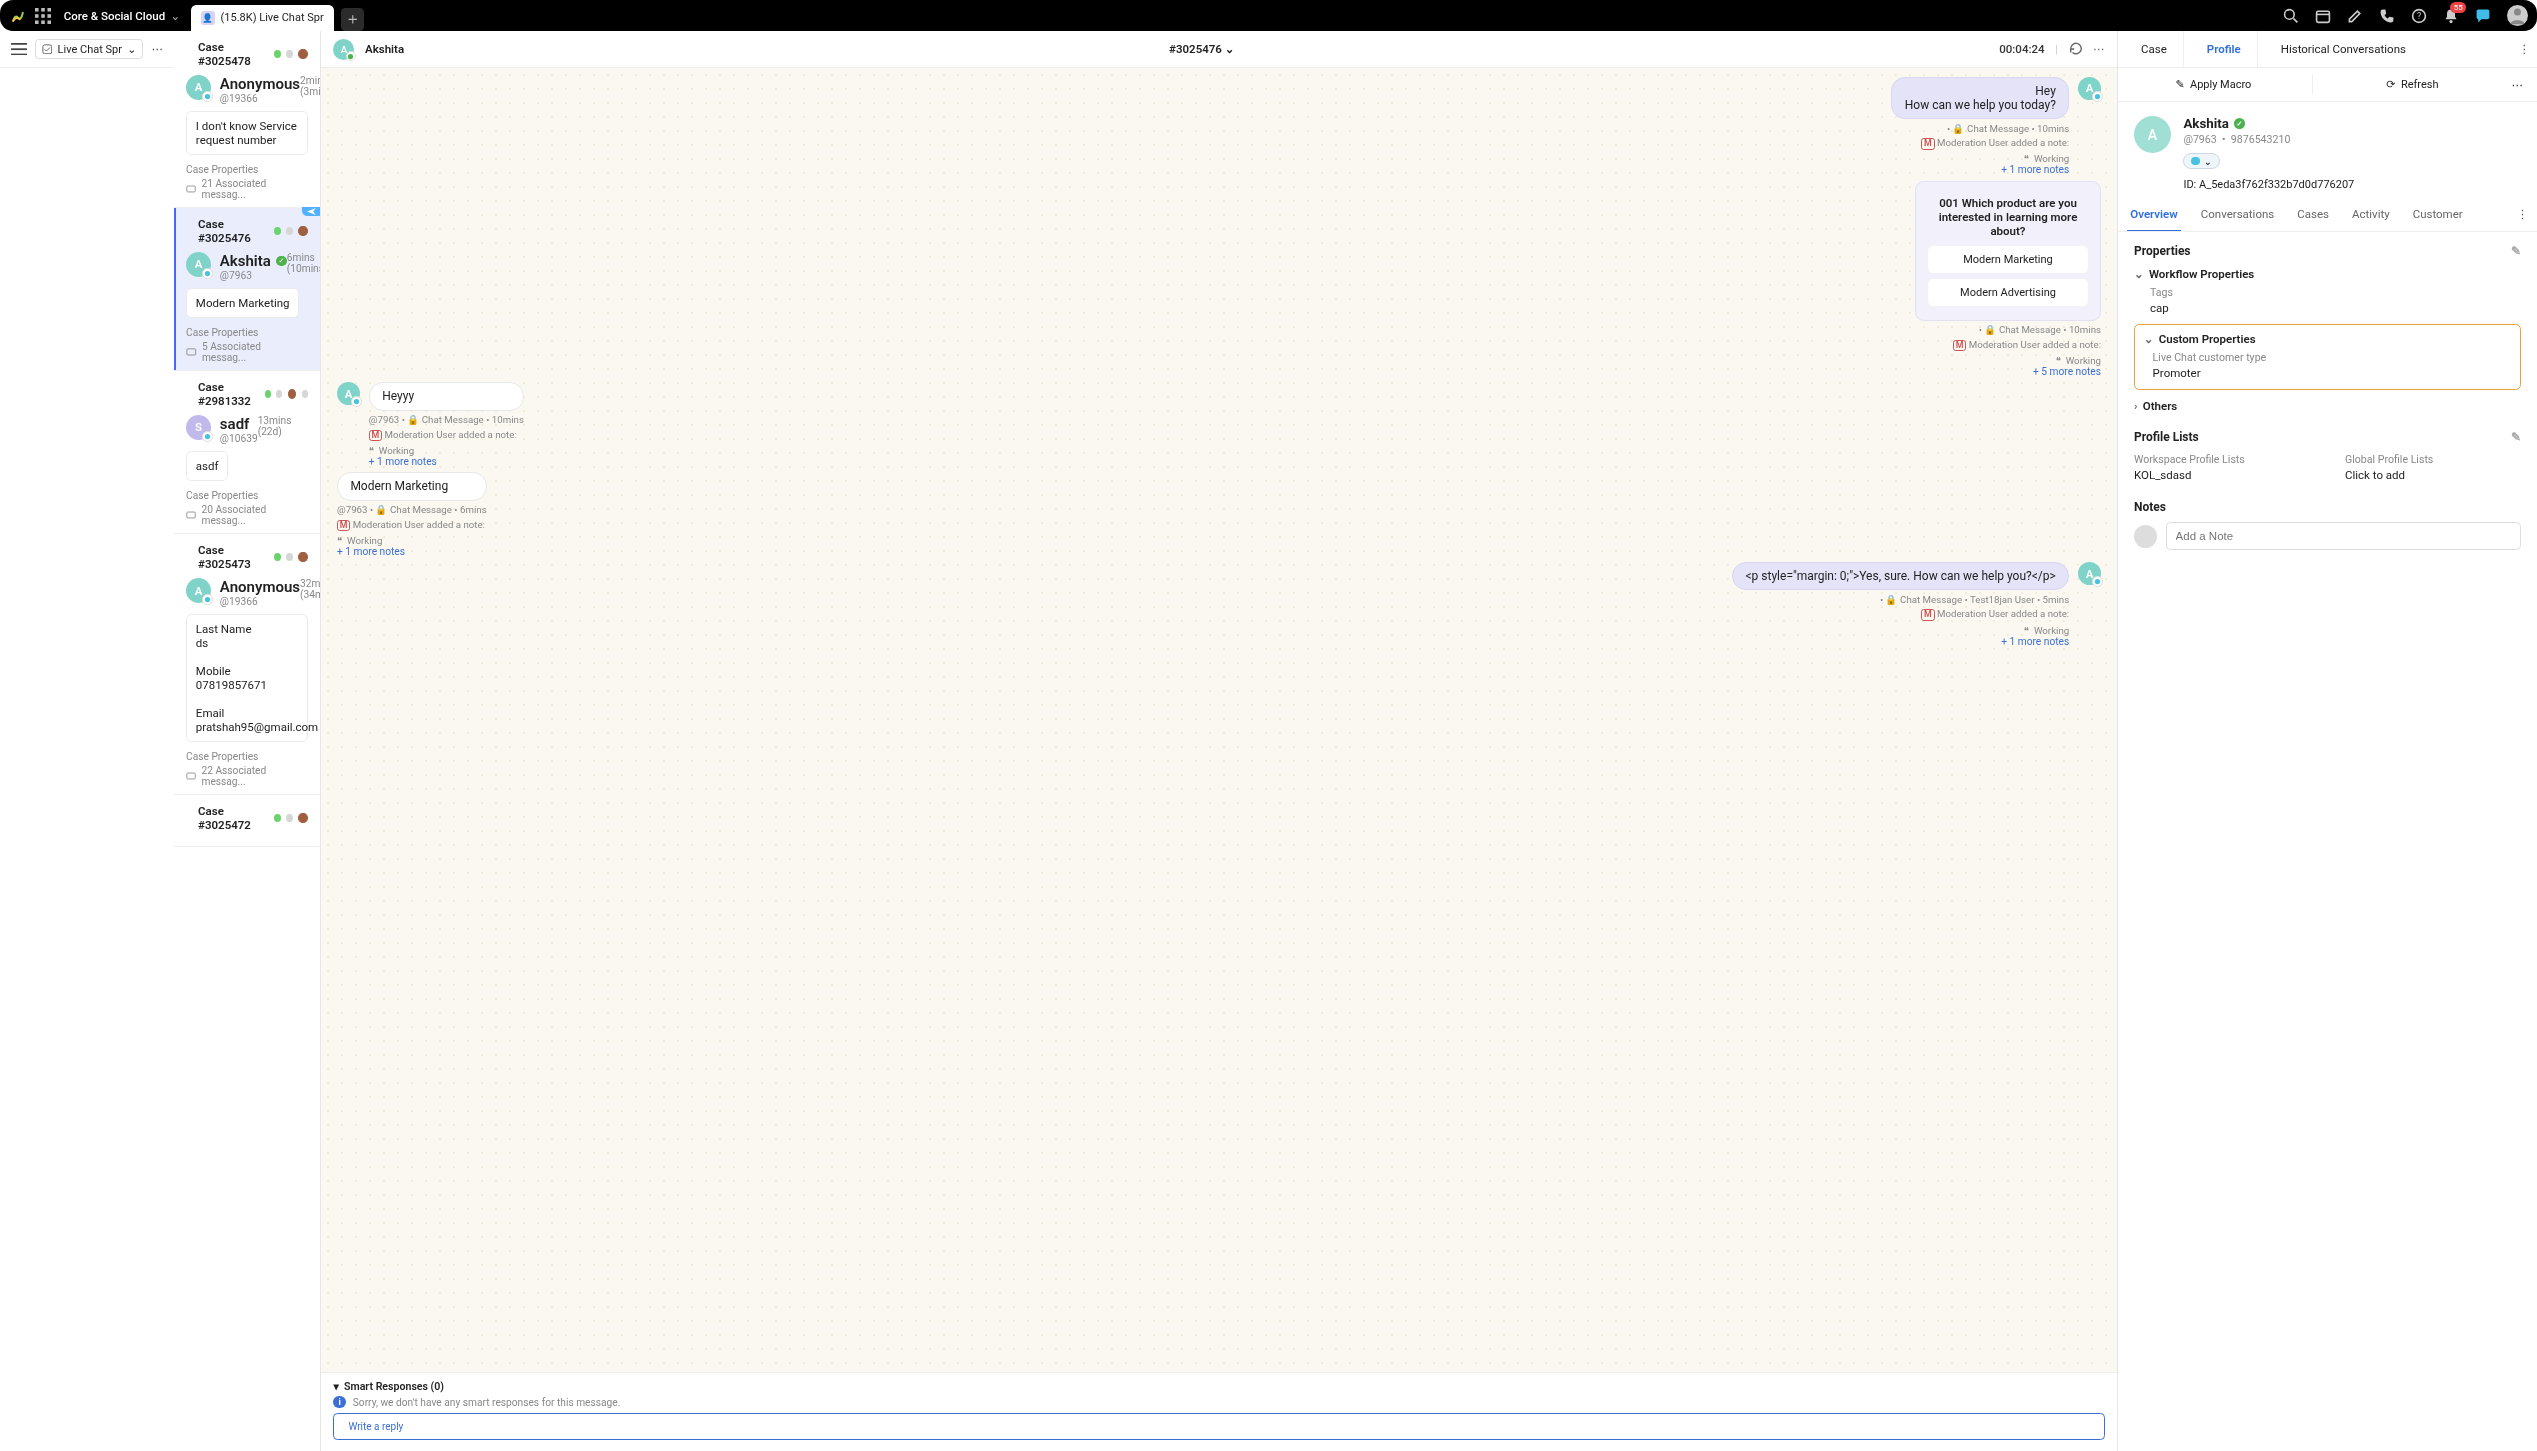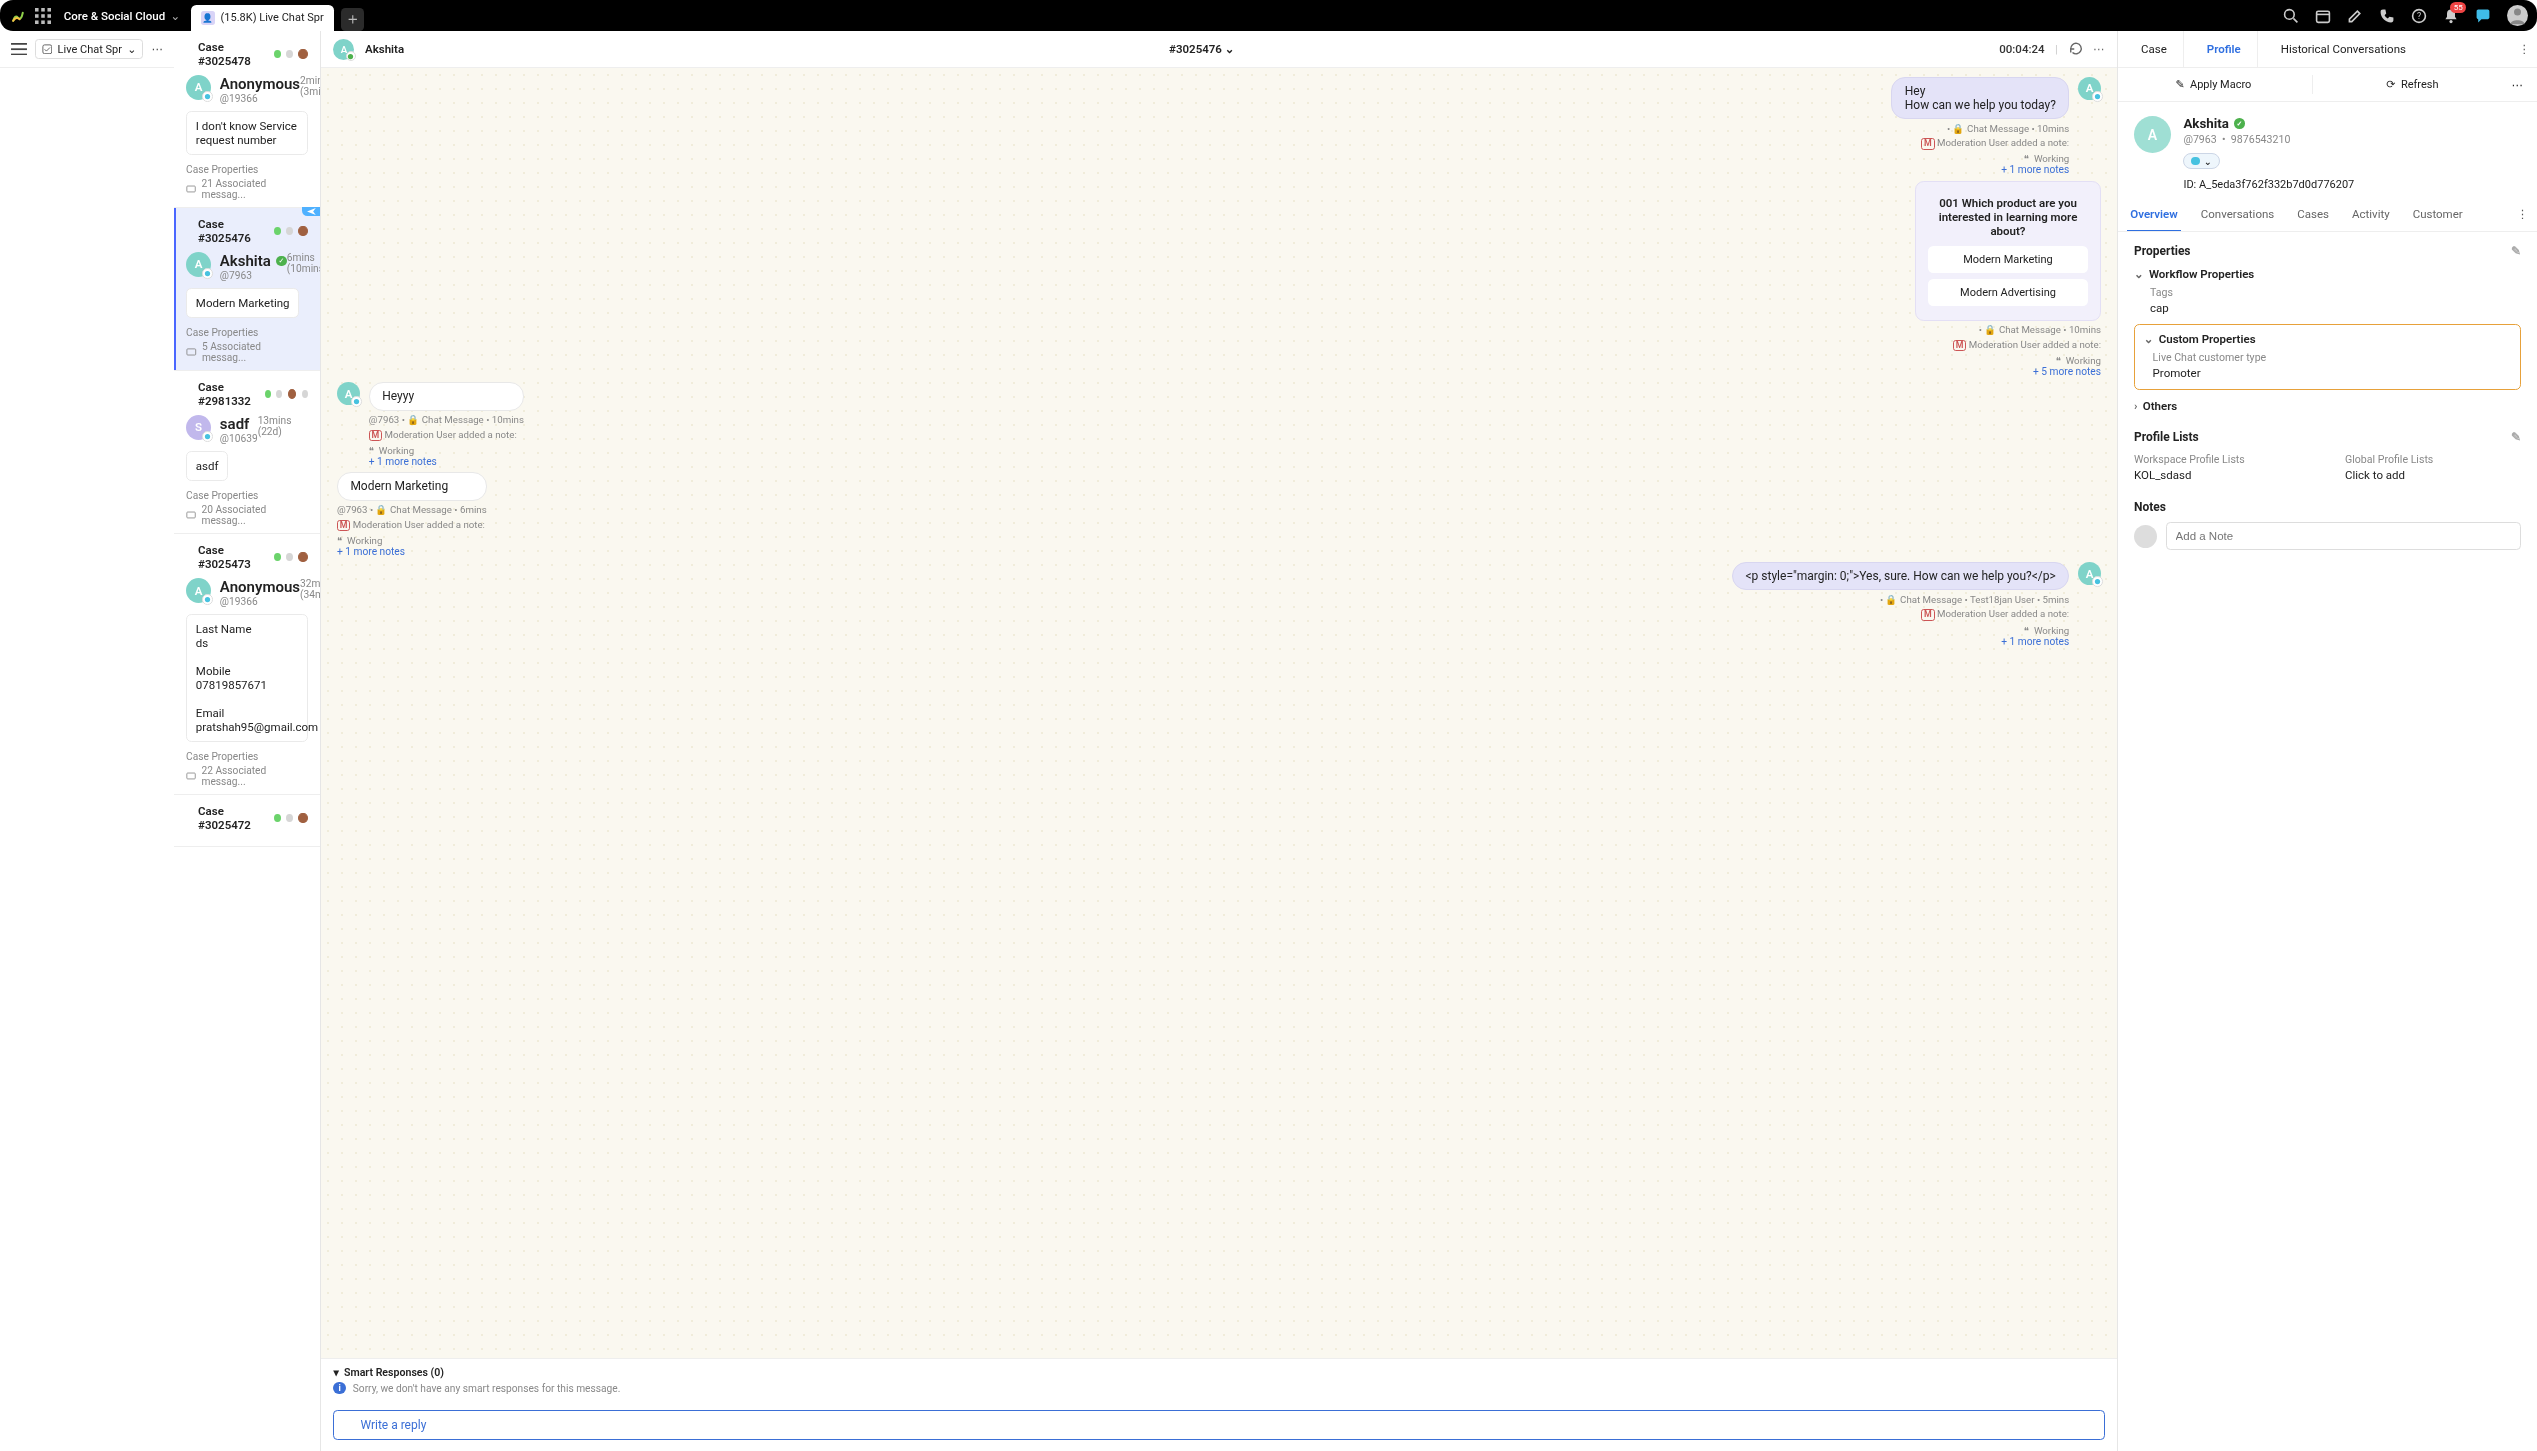--- a/index.html
+++ b/index.html
@@ -69,34 +69,34 @@
 .mid-header .micon{cursor:pointer;color:#666;}
 .mid-header .av { width:21px;height:21px; font-size:9.7px;}
 
 .chat-body { flex:1; overflow-y:auto; background:#faf8f0; background-image: radial-gradient(#f0ecda 0.9px, transparent 0.9px); background-size:14px 14px; padding:8.8px 16px 3.5px 16px; display:flex; flex-direction:column;}
 .msgrow{display:flex; gap:8.8px; margin-bottom:5.3px;}
 .msgrow.right{justify-content:flex-end;}
 .msgrow .av{width:23px;height:23px;}
 .msgcol{display:flex; flex-direction:column; max-width:495px;}
 .msgcol.right-al{align-items:flex-end; text-align:right;}
 .bubble{background:#fff; border:0.9px solid #e8e8e8; border-radius:14px; padding:6.2px 12.4px; font-size:12px; display:inline-block;}
-.right .bubble{background:#e4e3f8; border-color:#d8d6f0; text-align:left;}
+.right .bubble{background:#e4e3f8; border-color:#d8d6f0; text-align:right;}
 .meta{font-size:9.7px; color:#888; margin-top:3.5px;}
 .meta .lock{color:#aaa;}
 .mod{color:#c55; font-weight:600; font-size:8.8px; border:0.9px solid #c55; border-radius:2.7px; padding:0 1.8px; display:inline-block; line-height:9.7px;}
 .note-q{color:#888;}
 .morelink{color:#3b6fd6; cursor:pointer; font-size:10.2px;}
 .question-card{background:#f2f0fb; border:1.8px solid #e3dff5; border-radius:8.8px; padding:14px 12.4px; width:186px; text-align:center;}
 .question-card .q{font-weight:600; font-size:11.5px; margin-bottom:8.8px;}
 .question-card .opt{background:#fff; border-radius:5.3px; padding:7px 5.3px; margin-top:5.3px; font-size:11px; cursor:pointer;}
 .chat-bottom{border-top:0.9px solid #eee; padding:7px 12.4px 10.6px 12.4px;}
 .smart-row{display:flex;align-items:center;gap:5.3px;font-size:10.6px;font-weight:600;cursor:pointer;}
 .smart-info{display:flex;align-items:center;gap:7px;color:#888;font-size:10.2px;margin-top:3.5px;}
 .smart-info .infoicon{width:12.4px;height:12.4px;border-radius:50%;background:#3b6fd6;color:#fff;display:flex;align-items:center;justify-content:center;font-size:8.8px;font-weight:700;}
-.reply-box{border:1.3px solid #3b6fd6; border-radius:4.4px; padding:7px 26px; margin-top:16px; color:#3b6fd6; font-size:12px; cursor:text;}
+.reply-box{border:1.3px solid #3b6fd6; border-radius:4.4px; padding:7px 14px; margin-top:5px; color:#3b6fd6; font-size:10px; cursor:text;}
 
 
 .right-tabs{display:flex;align-items:center;height:37px;border-bottom:0.9px solid #eee;padding:0 7px;gap:7px;}
 .right-tabs .rtab{padding:0 16px; height:100%; display:flex; align-items:center; font-size:11.5px; cursor:pointer; border-right:0.9px solid #eee;}
 .right-tabs .rtab.active{color:#2f6fe0; font-weight:600;}
 .right-tabs .rmore{margin-left:auto; cursor:pointer;color:#555;}
 .right-toolbar{display:flex;align-items:center;height:34px;border-bottom:0.9px solid #eee;padding:0 14px;gap:17.7px;}
 .right-toolbar .tb{display:flex;align-items:center;gap:5.3px;font-size:11px;cursor:pointer;}
 .right-toolbar .more{margin-left:auto;cursor:pointer;}
 .profile-head{display:flex; gap:12.4px; padding:14px 16px 7px 16px;}

